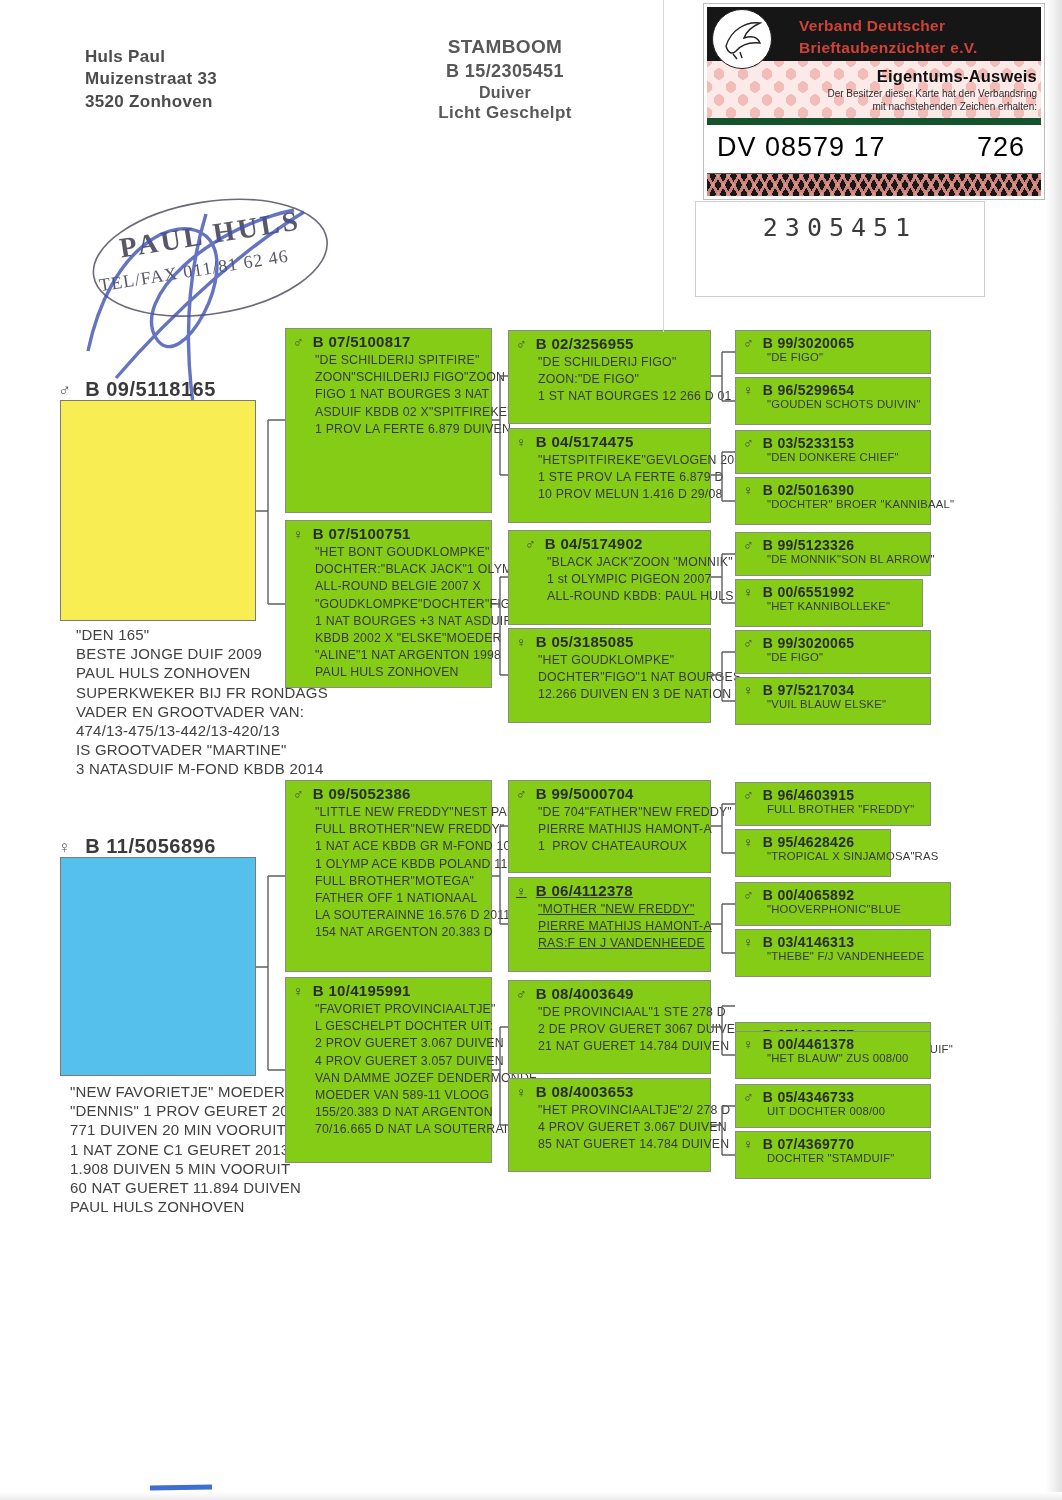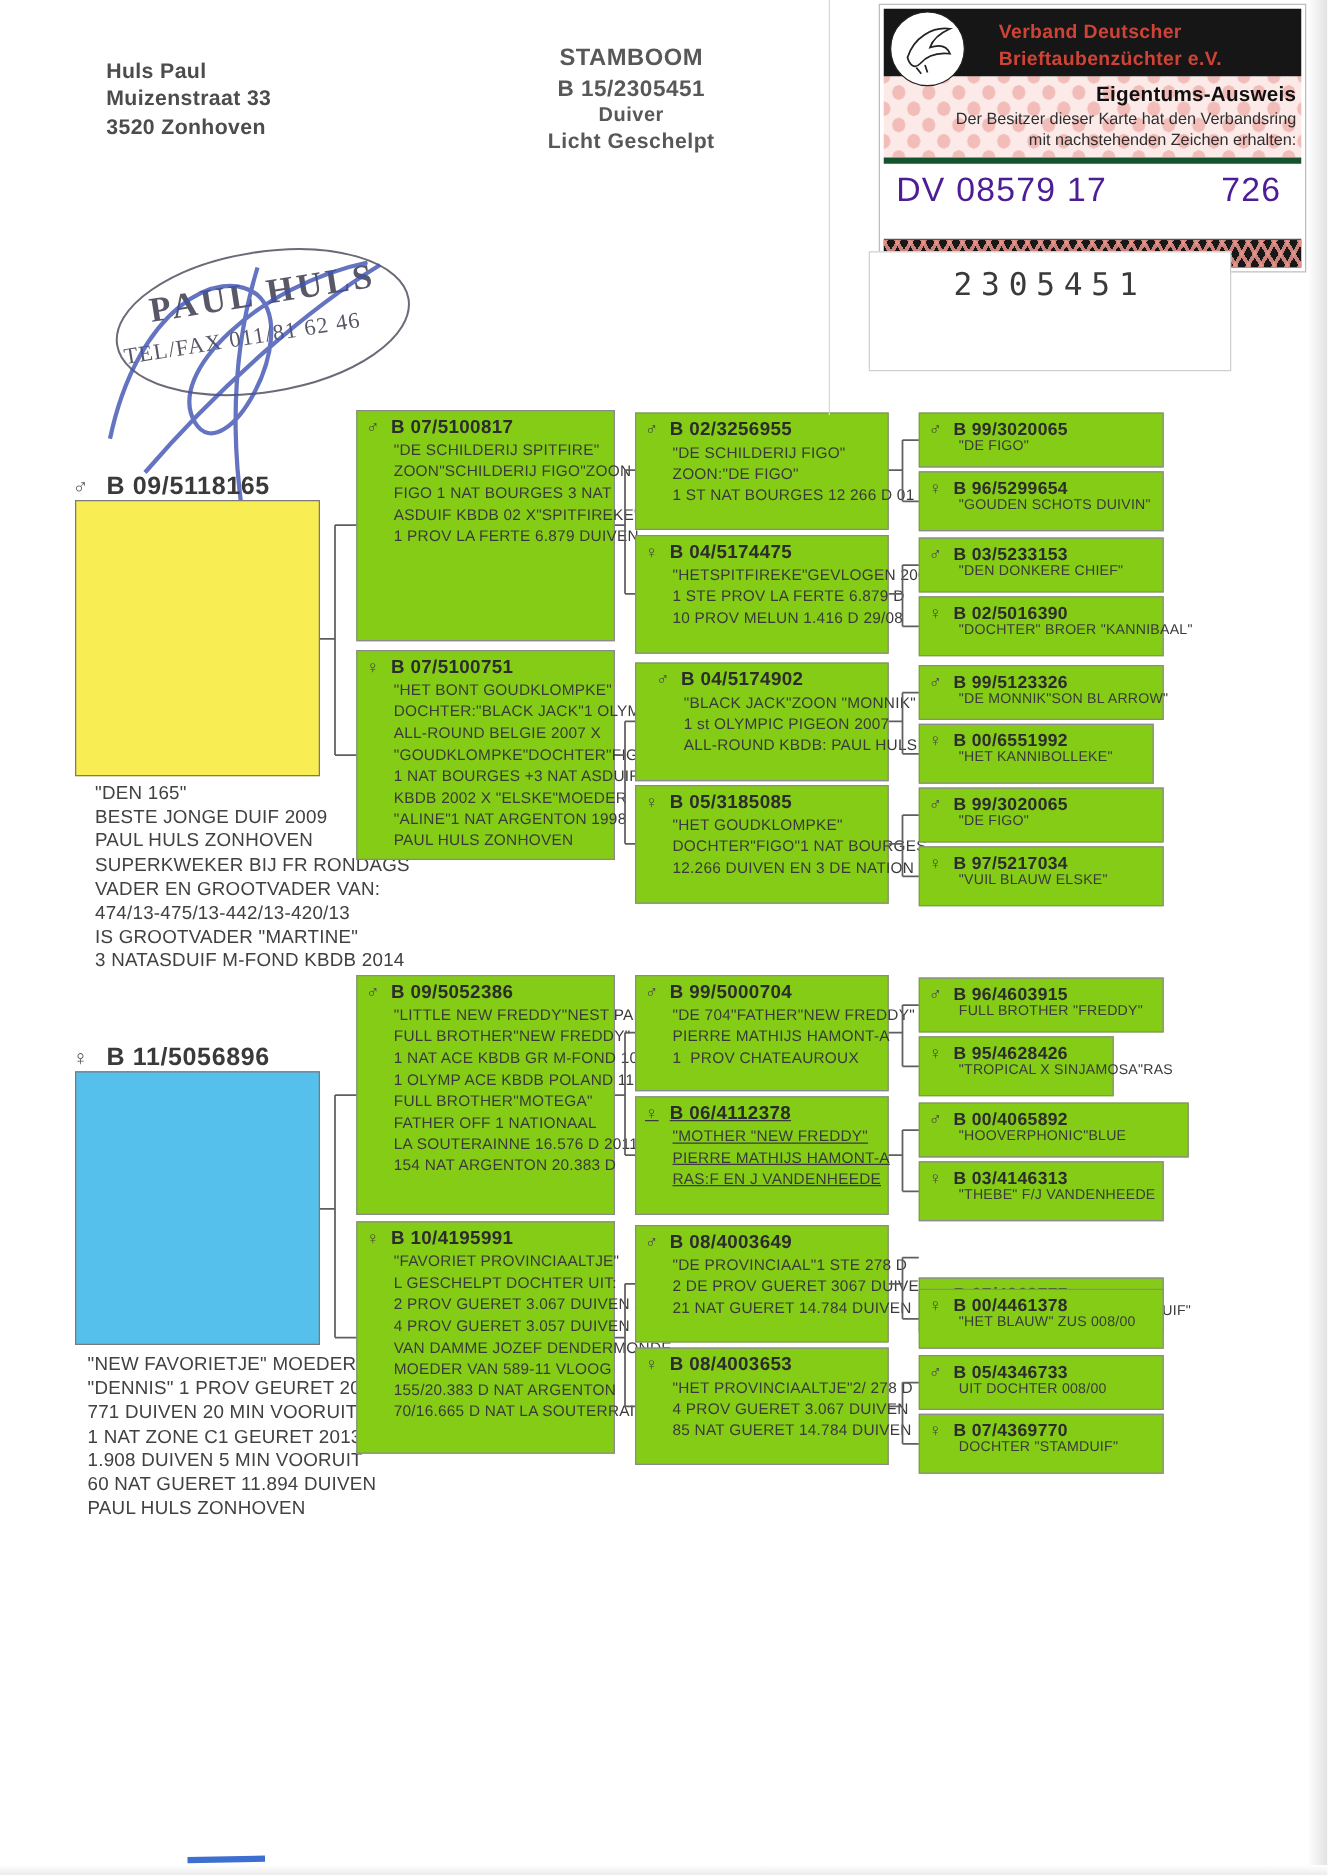--- a/index.html
+++ b/index.html
@@ -23,24 +23,24 @@
   .card-logo{position:absolute;left:5px;top:2px;width:58px;height:58px;border-radius:50%;
              background:#fff;border:1px solid #222;z-index:2;}
   .card-org{position:absolute;left:92px;top:8px;color:#cf4337;font-weight:bold;
             font-size:15.5px;line-height:1.4;letter-spacing:.3px;}
   .card-body{background-color:#fbeae8;
     background-image:radial-gradient(#f2bcb8 30%,transparent 32%),
                      radial-gradient(#f2bcb8 30%,transparent 32%);
     background-size:24px 26px;background-position:0 0,12px 13px;
     text-align:right;padding:6px 4px 5px;}
   .card-title{font-size:16.5px;font-weight:bold;color:#101010;letter-spacing:.2px;}
-  .card-sub{font-size:13px;color:#2e2e2e;line-height:1.3;white-space:pre-line;margin-top:1px;}
+  .card-sub{font-size:10px;color:#2e2e2e;line-height:1.3;white-space:pre-line;margin-top:1px;}
   .card-ring{background:#fff;display:flex;justify-content:space-between;align-items:center;
-             padding:3px 16px 19px 10px;font-size:27px;color:#4c1d95;height:38px;
-             border-top:5px solid #14532d;border-bottom:1px solid #555;letter-spacing:1px;}
+             padding:3px 16px 7px 10px;font-size:27px;color:#000000;height:38px;
+             border-top:7px solid #14532d;border-bottom:1px solid #555;letter-spacing:1px;}
   .card-band{height:22px;background:#181818;
     background-image:repeating-linear-gradient(120deg,rgba(233,148,140,.85) 0 3px,transparent 3px 9px),
                      repeating-linear-gradient(60deg,rgba(233,148,140,.85) 0 3px,transparent 3px 9px);}
   .serial-sheet{position:absolute;left:695px;top:201px;width:288px;height:94px;background:#fff;
                 border:1px solid #cfcfcf;}
   .serial-num{margin-top:11px;text-align:center;font-family:"DejaVu Sans Mono",monospace;
               font-size:25px;letter-spacing:7px;color:#3a3a3a;}
   
   .gen-label{position:absolute;font-size:20px;font-weight:bold;color:#3a3a3a;letter-spacing:.5px;}
   .gen-label .sx{font-weight:normal;font-size:17px;margin-right:14px;color:#555;}

